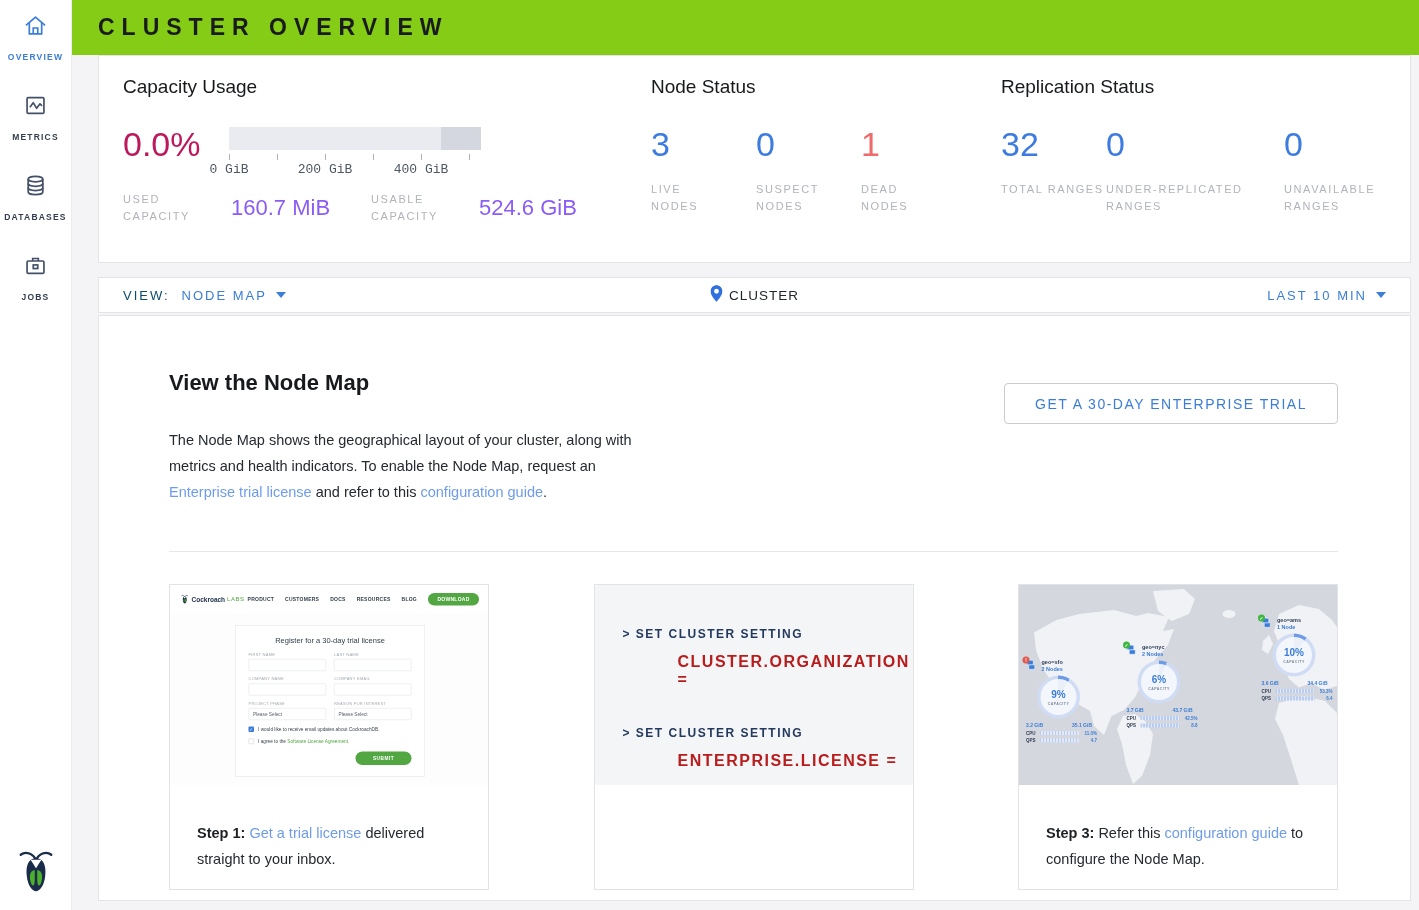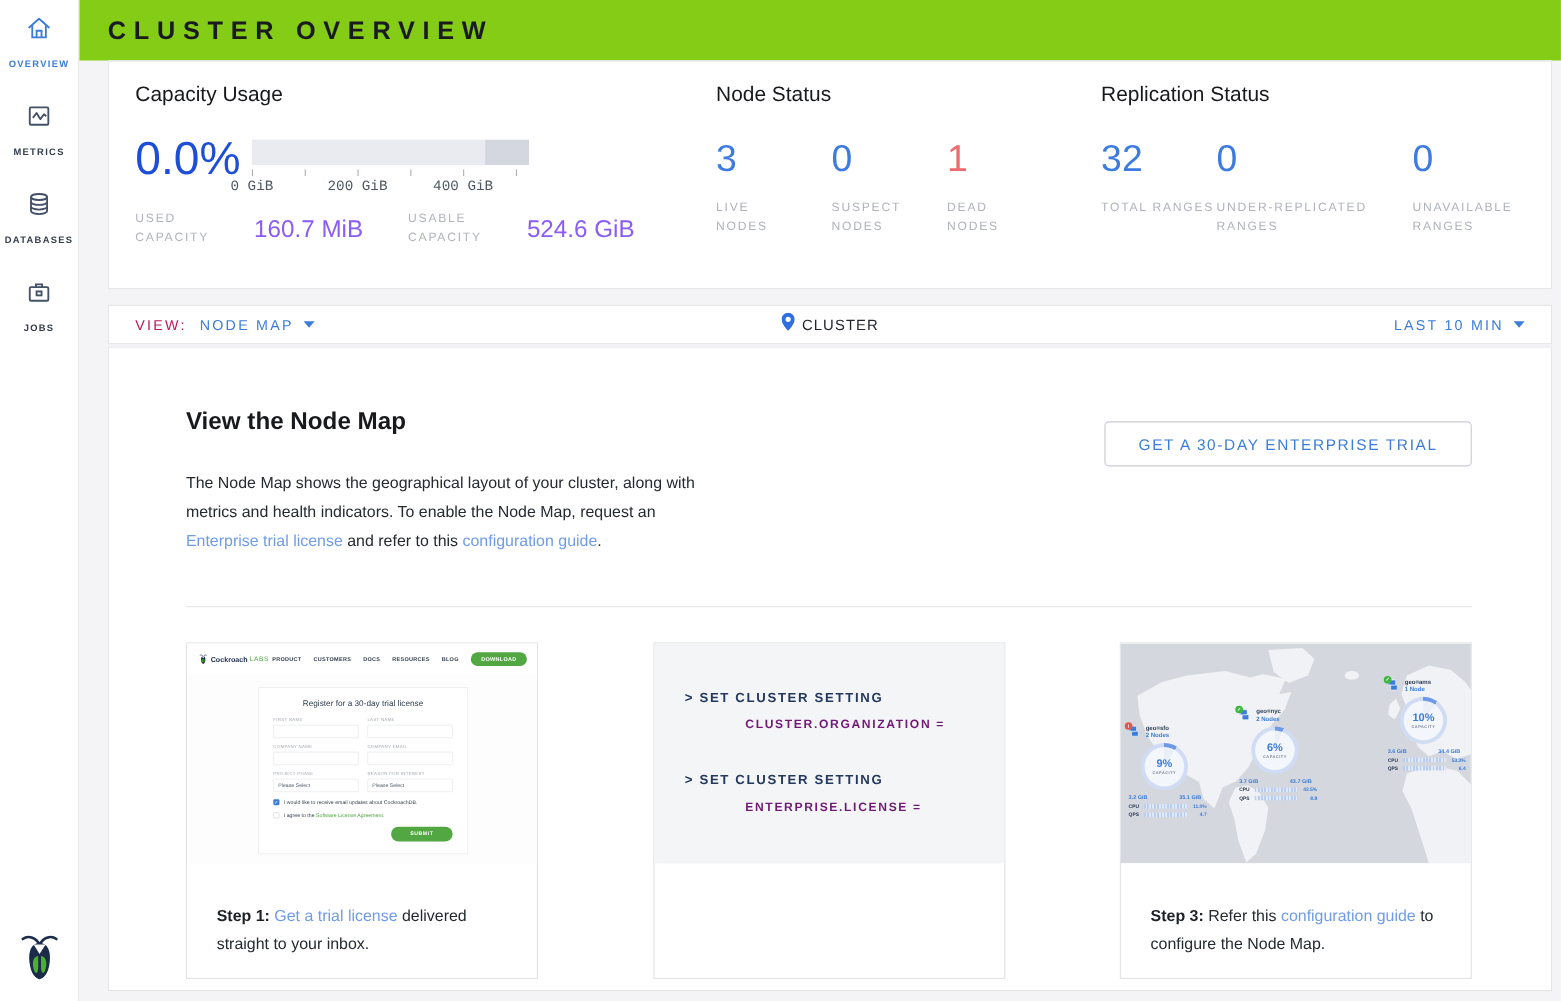--- a/index.html
+++ b/index.html
@@ -30,21 +30,21 @@
   
   .summary-panel { background:#fff; border:1px solid #e4e4e7; height:208px; display:flex;
                    padding:20px 0 0 24px; }
   .sec { }
   .sec-capacity { width:528px; }
   .sec-nodes { width:350px; }
   .sec-repl { flex:1; }
   .sec-title { font-size:19px; font-weight:500; color:#17191c; margin:0; }
 
   .cap-main { display:flex; margin-top:26px; }
-  .cap-pct { font-size:42px; color:#1d4ed8; width:106px; line-height:40px; }
+  .cap-pct { font-size:34px; color:#be185d; width:106px; line-height:40px; }
   .cap-chart { width:252px; padding-top:3px;font-family:Liberation Mono, monospace; }
   .cap-bar { height:23px; display:flex; }
   .cap-seg-low { width:84%; background:#e9ebf1; }
   .cap-seg-high { flex:1; background:#d4d7e0; }
   .tick-row { position:relative; height:8px; margin-top:3px; }
   .tick { position:absolute; top:1px; width:1px; height:6px; background:#a9aeb9; }
   .tick-labels { position:relative; height:16px; margin-top:1px; }
   .tick-labels span { position:absolute; transform:translateX(-50%); font-size:13px; color:#4f5763; white-space:nowrap; }
   .cap-stats { display:flex; align-items:center; margin-top:13px; }
   .mini-label { font-size:11px; letter-spacing:1.6px; color:#b0b3bb; line-height:17px; font-weight:400; }
@@ -60,21 +60,21 @@
   .sec-nodes .stat-col { width:105px; }
   .sec-nodes .mini-label { width:75px; }
   .sec-repl .stat-col:nth-child(1) { width:105px; }
   .sec-repl .stat-col:nth-child(2) { width:178px; }
   .sec-repl .stat-col:nth-child(2) .mini-label { width:160px; }
   .sec-repl .stat-col:nth-child(3) .mini-label { width:110px; }
 
   
   .view-bar { margin-top:14px; height:36px; background:#fff; border:1px solid #e4e4e7;
               display:flex; align-items:center; padding:0 24px; position:relative; }
-  .vb-label { font-size:13px; letter-spacing:2px; color:#be185d; }
+  .vb-label { font-size:13px; letter-spacing:2px; color:#0c4a6e; }
   .vb-value { font-size:13px; letter-spacing:2px; color:#3b7dd8; margin-left:12px; cursor:pointer;
               display:flex; align-items:center; }
   .caret { width:0; height:0; border-left:5px solid transparent; border-right:5px solid transparent;
            border-top:6px solid #3b7dd8; margin-left:9px; display:inline-block; }
   .vb-center { position:absolute; left:50%; transform:translateX(-50%); display:flex; align-items:center; }
   .vb-center .loc-text { font-size:13.5px; letter-spacing:1px; color:#22272e; margin-left:7px; font-weight:500; }
   .vb-right { margin-left:auto; display:flex; align-items:center; font-size:13px; letter-spacing:2px;
               color:#3b7dd8; cursor:pointer; }
 
   
@@ -114,21 +114,21 @@
   .s-box { width:11px; height:11px; margin-right:8px; border-radius:2px; flex:none; }
   .s-box.checked { background:#3b7dd8; color:#fff; font-size:9px; line-height:11px; text-align:center; }
   .s-box.empty { border:1px solid #c8cdd3; background:#fff; }
   .s-link-green { color:#52a743; }
   .s-submit { width:112px; height:27px; background:#52a743; border-radius:999px; color:#fff; font-size:9.5px;
               font-weight:700; letter-spacing:1px; text-align:center; line-height:27px; margin:15px 0 0 auto; }
 
   
   .code-block { height:200px; background:#f4f5f7; border-radius:3px; padding:42px 0 0 28px; }
   .code-prompt { font-size:12px; font-weight:700; letter-spacing:1.5px; color:#24395e; }
-  .code-setting { font-size:11px; font-weight:700; letter-spacing:1.5px; color:#701a75; margin:12px 0 0 55px; }
+  .code-setting { font-size:16px; font-weight:700; letter-spacing:1.5px; color:#b91c1c; margin:12px 0 0 55px; }
   .code-group + .code-group { margin-top:37px; }
 
   
   .nodemap-preview { height:200px; overflow:hidden; position:relative; }
   .nodemap-inner { width:640px; height:400px; transform:scale(0.5); transform-origin:0 0; position:relative; }
   svg.worldmap { position:absolute; left:0; top:0; }
   .locality { position:absolute; width:150px; }
   .loc-head { display:flex; align-items:flex-start; position:relative; }
   .loc-cubes { position:relative; width:22px; height:22px; margin-top:2px; flex:none; }
   .loc-cubes i { position:absolute; width:13px; height:10px; background:#3b7dd8; border-radius:2px;

